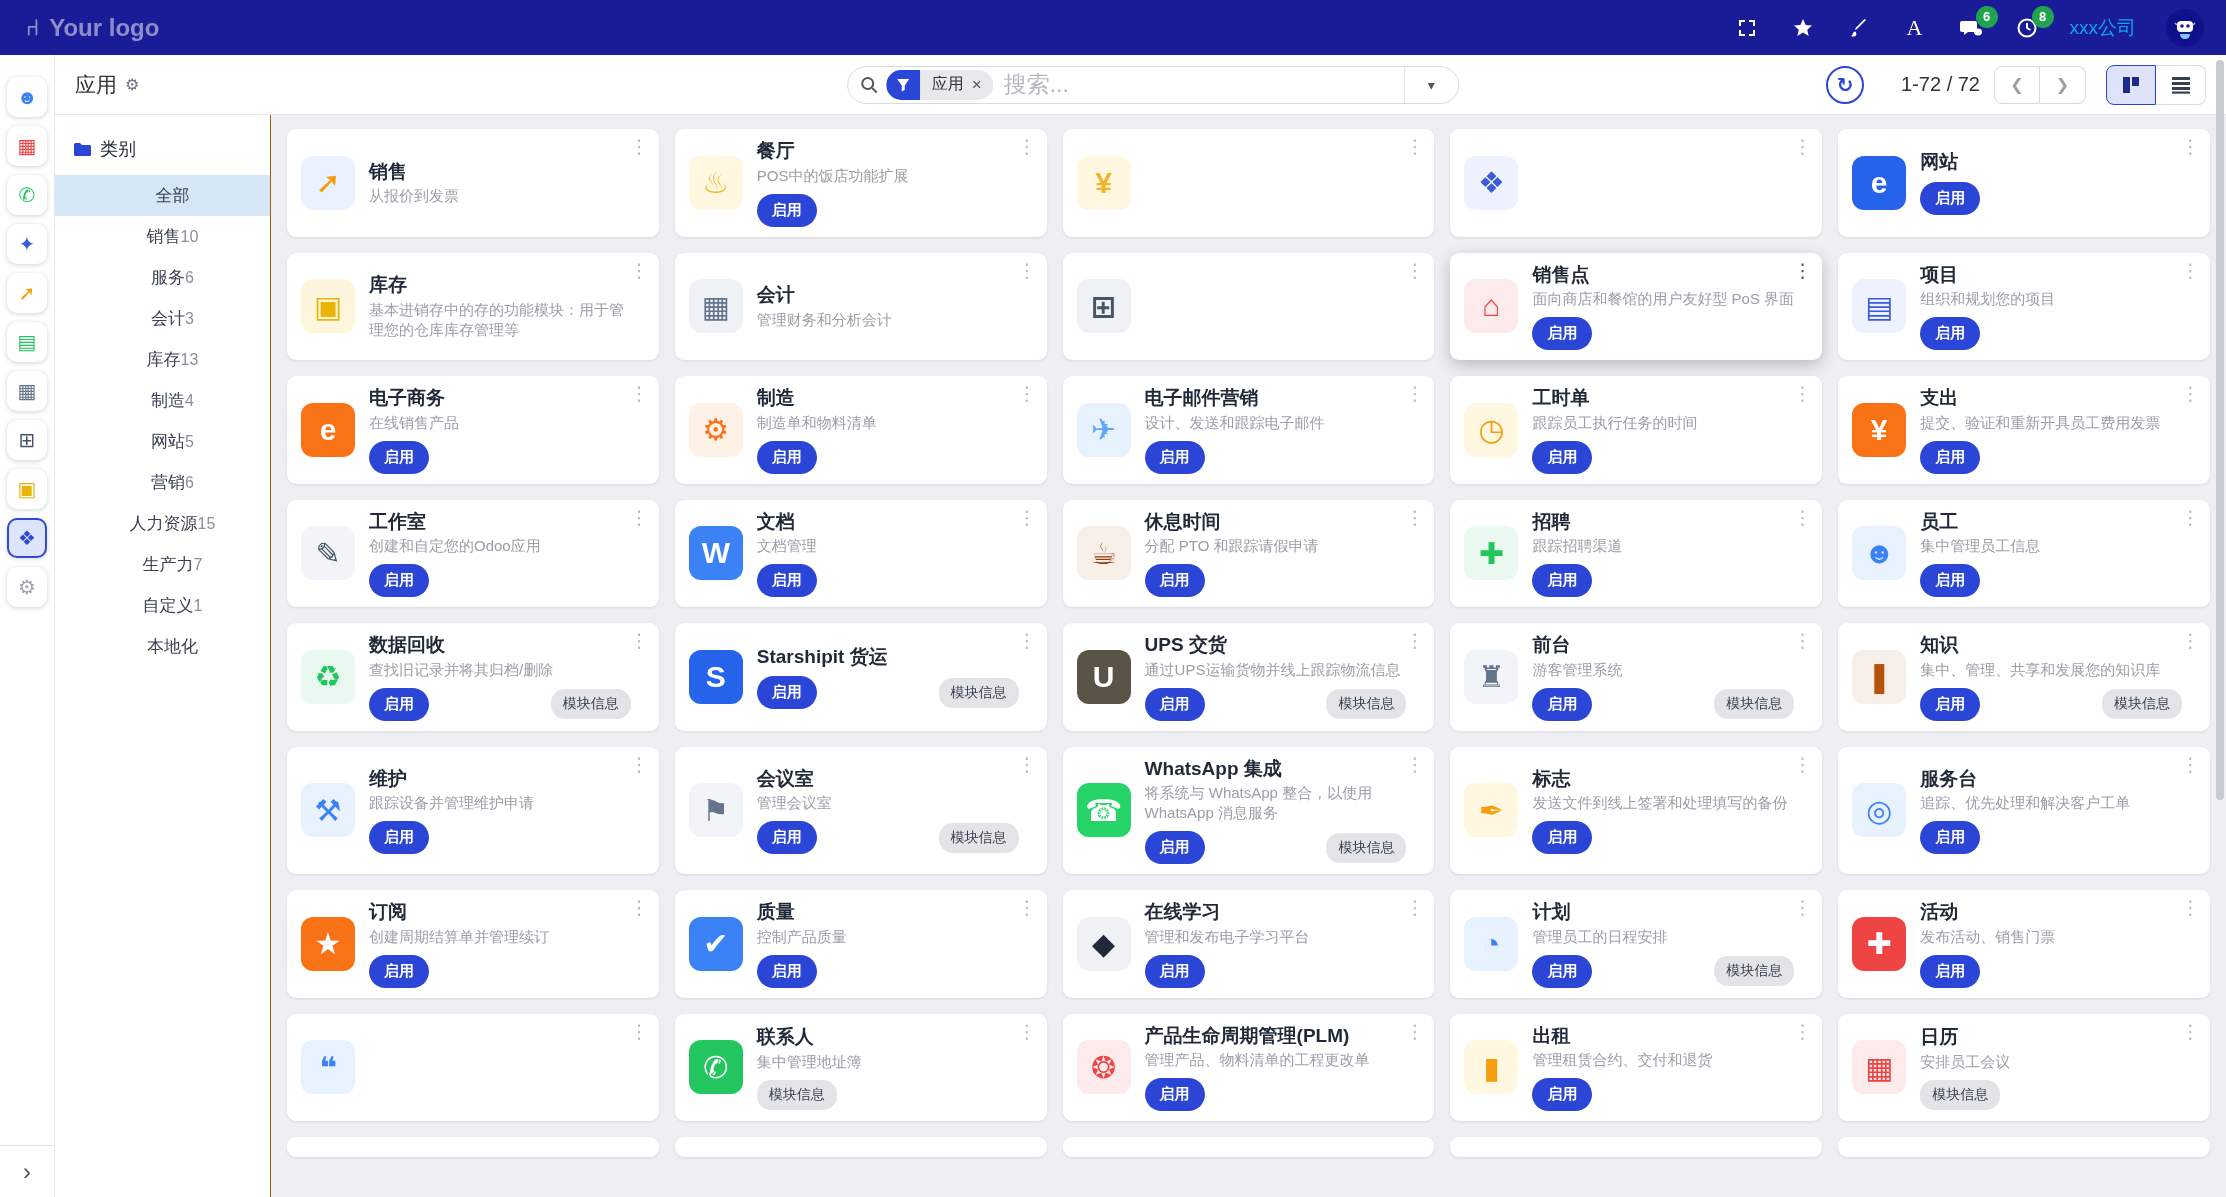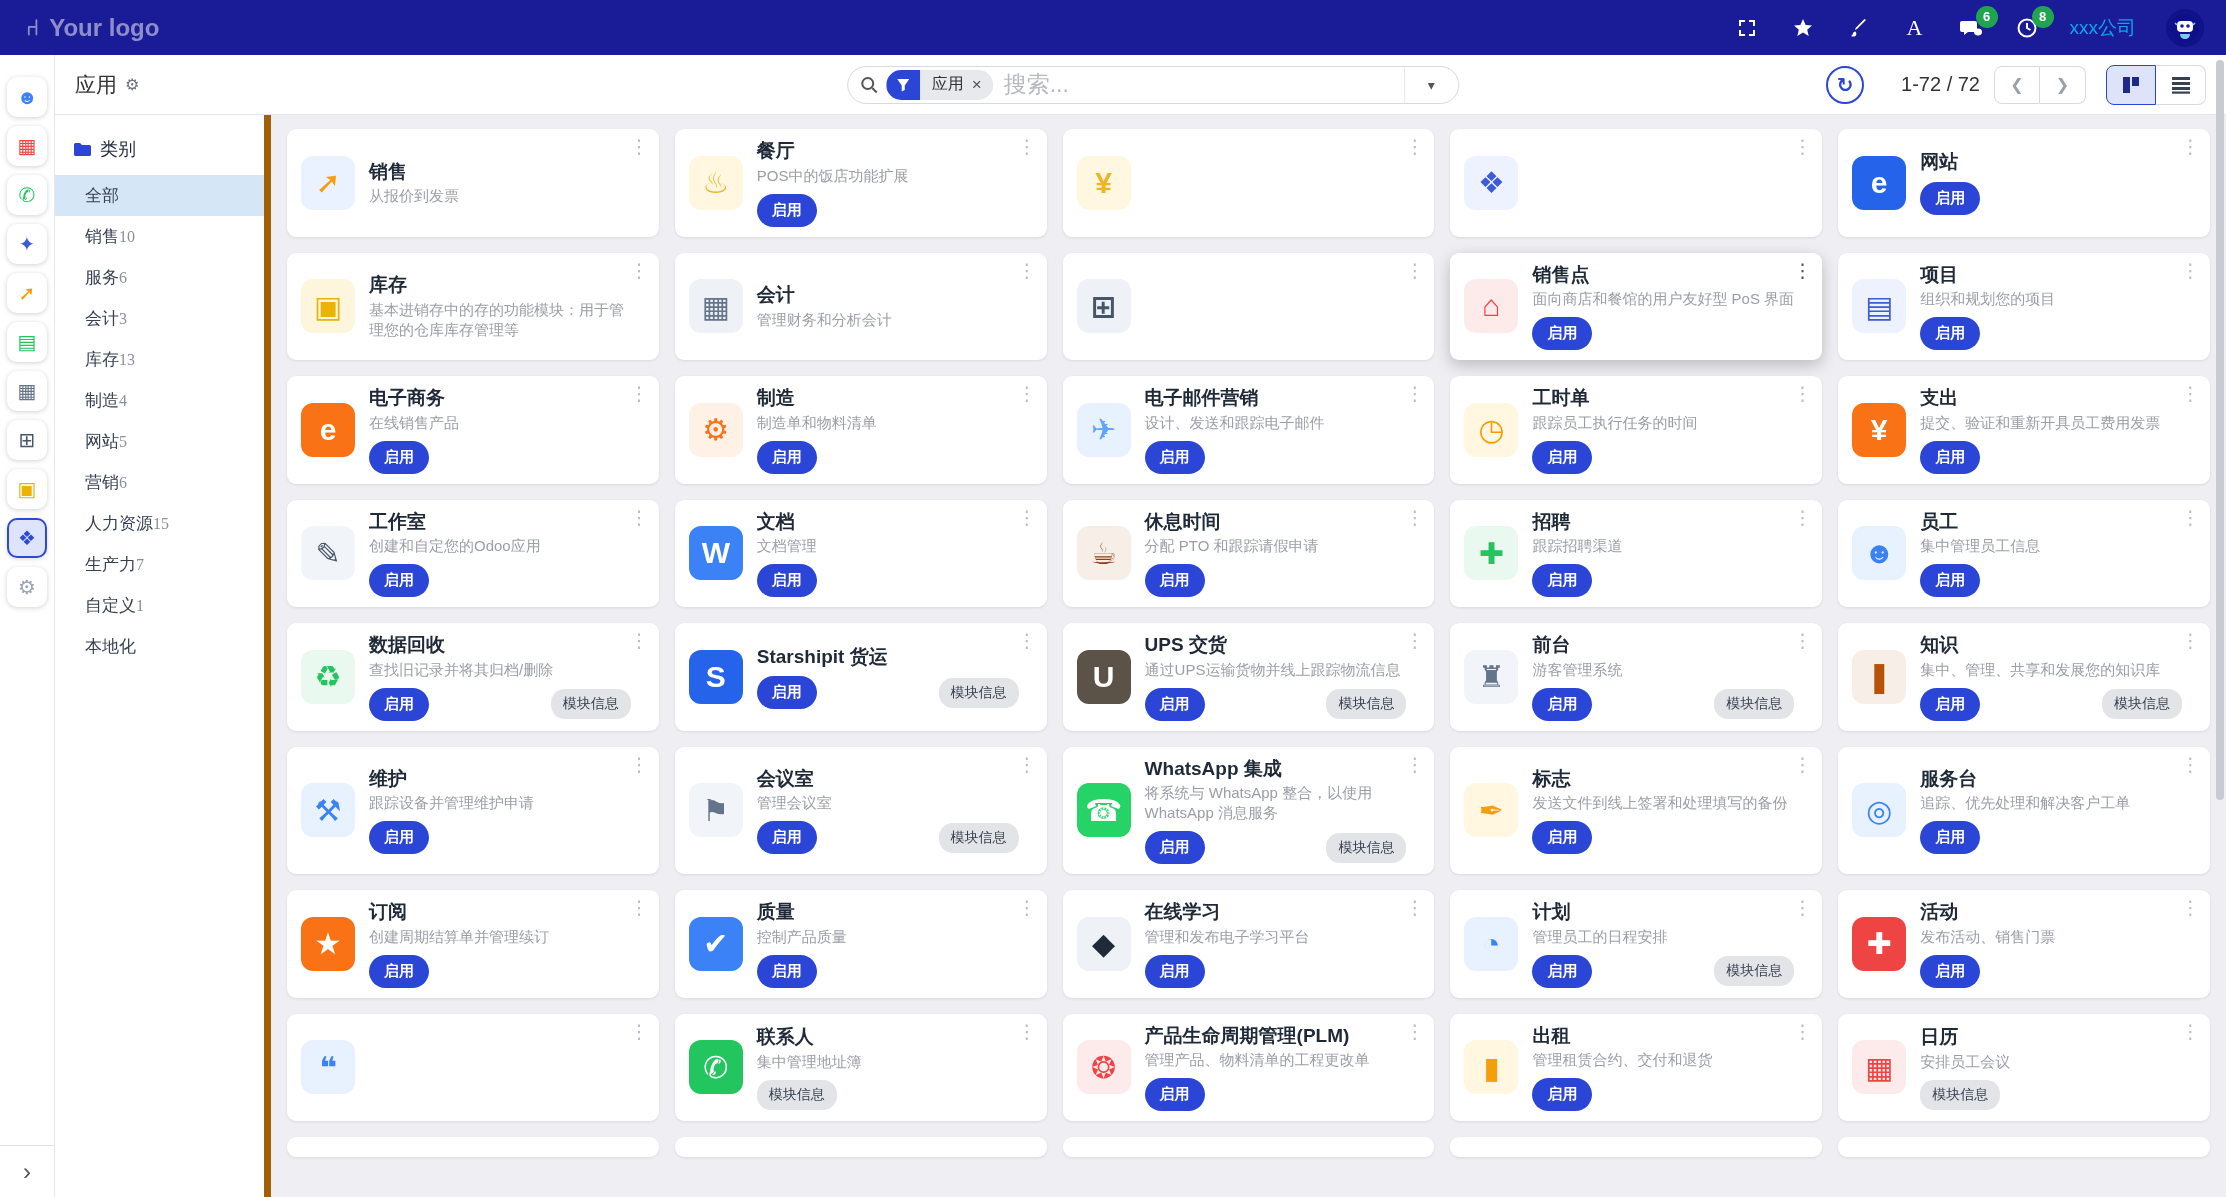--- a/index.html
+++ b/index.html
@@ -49,25 +49,25 @@
   .pg-btn:first-child { border-radius:8px 0 0 8px; }
   .pg-btn:last-child { border-radius:0 8px 8px 0; border-left:none; }
   .view-toggle { display:flex; margin-left:6px; }
   .vt-btn { width:50px; height:40px; background:#fff; border:1px solid #d8dade; display:flex; align-items:center; justify-content:center; cursor:pointer; }
   .vt-btn.kanban { border-radius:8px 0 0 8px; }
   .vt-btn.list { border-radius:0 8px 8px 0; border-left:none; }
   .vt-btn.selected { background:#dfe3f9; border:1px solid #2b46d6; }
 
   
   .content { flex:1; display:flex; min-height:0; }
-  .sidebar { width:216px; background:#fff; border-right:7px solid #a16207; padding-top:14px; }
+  .sidebar { width:216px; background:#fff; border-right:1px solid #a16207; padding-top:14px; }
   .sb-header { display:flex; align-items:center; gap:9px; padding:8px 18px 14px; font-size:18px; color:#1f2937; }
-  .sb-item { display:flex; align-items:center; justify-content:flex-start; padding:9px 10px 9px 30px; font-size:17px; color:#374151; cursor:pointer; }
+  .sb-item { display:flex; align-items:center; justify-content:center; padding:9px 10px 9px 30px; font-size:17px; color:#374151; cursor:pointer; }
   .sb-item.selected { background:#d5e7f6; }
-  .sb-count { color:#8b8f98; font-size:16px;font-family:Liberation Serif, serif; }
+  .sb-count { color:#8b8f98; font-size:16px; }
 
   .main { flex:1; overflow:hidden; padding:14px 16px; }
   .grid { display:grid; grid-template-columns:repeat(5,1fr); gap:16px; }
   .card { background:#fff; border-radius:9px; box-shadow:0 1px 3px rgba(0,0,0,.09); padding:10px 14px; display:flex; align-items:center; position:relative; cursor:pointer; }
   .card.hovered { box-shadow:0 5px 16px rgba(0,0,0,.22); }
   .kebab { position:absolute; top:8px; right:10px; color:#b9bcc4; font-size:19px; line-height:1; cursor:pointer; }
   .card.hovered .kebab { color:#4b4f58; }
   .app-icon { width:54px; height:54px; border-radius:12px; flex:0 0 auto; margin-right:14px; display:flex; align-items:center; justify-content:center; font-size:30px; font-weight:bold; }
   .card-body { flex:1; min-width:0; padding-right:14px; }
   .card-title { font-size:19px; font-weight:bold; color:#1f2937; line-height:1.25; }

